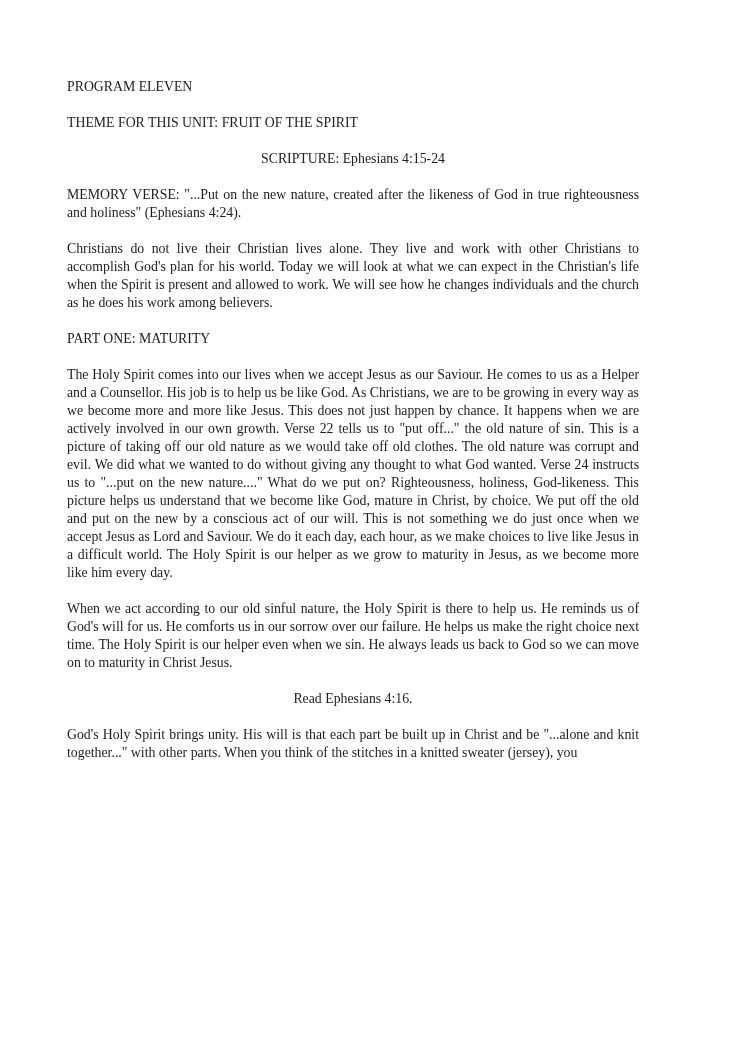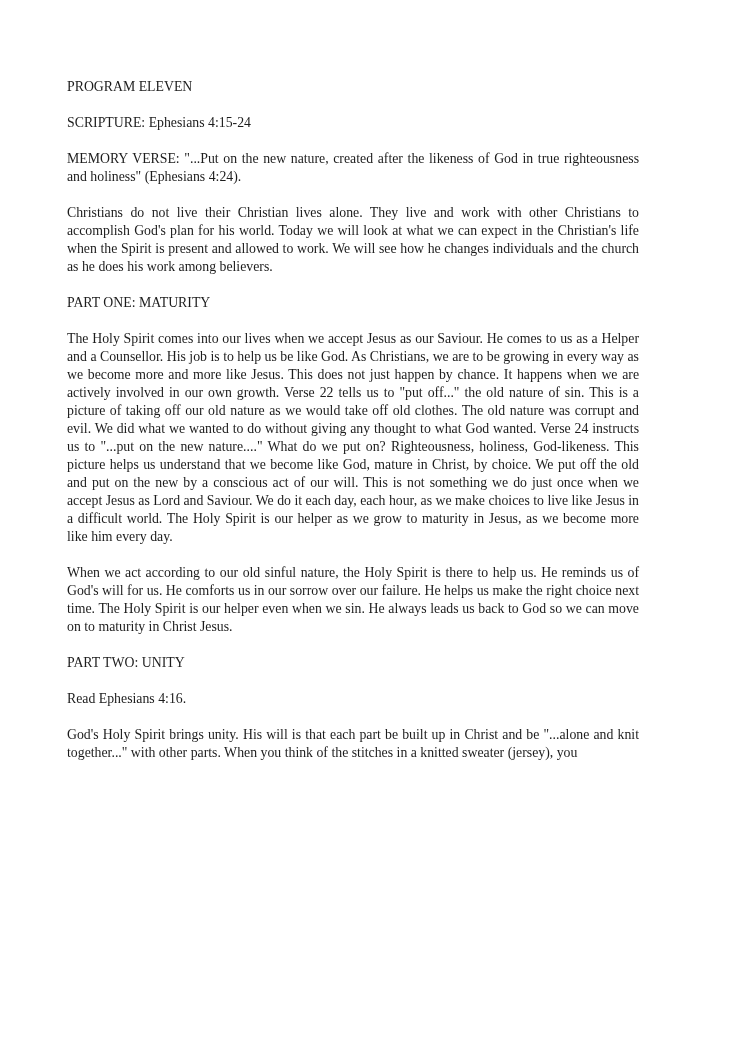--- a/index.html
+++ b/index.html
@@ -21,33 +21,33 @@
     color: #1c1c1c;
   }
   .block {
     margin: 0 0 18px 0;
     white-space: normal;
   }
   .heading {
     text-align: left;
   }
   .line {
-    text-align: left;
+    text-align: center;
   }
   .paragraph {
     text-align: justify;
   }
 </style>
 </head>
 <body>
 
 <div class="page">
   <p class="block heading">PROGRAM ELEVEN</p>
+  <p class="block heading">THEME FOR THIS UNIT: FRUIT OF THE SPIRIT</p>
   <p class="block line">SCRIPTURE: Ephesians 4:15-24</p>
   <p class="block paragraph">MEMORY VERSE: "...Put on the new nature, created after the likeness of God in true righteousness and holiness" (Ephesians 4:24).</p>
   <p class="block paragraph">Christians do not live their Christian lives alone. They live and work with other Christians to accomplish God's plan for his world. Today we will look at what we can expect in the Christian's life when the Spirit is present and allowed to work. We will see how he changes individuals and the church as he does his work among believers.</p>
   <p class="block heading">PART ONE: MATURITY</p>
   <p class="block paragraph">The Holy Spirit comes into our lives when we accept Jesus as our Saviour. He comes to us as a Helper and a Counsellor. His job is to help us be like God. As Christians, we are to be growing in every way as we become more and more like Jesus. This does not just happen by chance. It happens when we are actively involved in our own growth. Verse 22 tells us to "put off..." the old nature of sin. This is a picture of taking off our old nature as we would take off old clothes. The old nature was corrupt and evil. We did what we wanted to do without giving any thought to what God wanted. Verse 24 instructs us to "...put on the new nature...." What do we put on? Righteousness, holiness, God-likeness. This picture helps us understand that we become like God, mature in Christ, by choice. We put off the old and put on the new by a conscious act of our will. This is not something we do just once when we accept Jesus as Lord and Saviour. We do it each day, each hour, as we make choices to live like Jesus in a difficult world. The Holy Spirit is our helper as we grow to maturity in Jesus, as we become more like him every day.</p>
   <p class="block paragraph">When we act according to our old sinful nature, the Holy Spirit is there to help us. He reminds us of God's will for us. He comforts us in our sorrow over our failure. He helps us make the right choice next time. The Holy Spirit is our helper even when we sin. He always leads us back to God so we can move on to maturity in Christ Jesus.</p>
-  <p class="block heading">PART TWO: UNITY</p>
   <p class="block line">Read Ephesians 4:16.</p>
   <p class="block paragraph">God's Holy Spirit brings unity. His will is that each part be built up in Christ and be "...alone and knit together..." with other parts. When you think of the stitches in a knitted sweater (jersey), you</p>
 </div>
 
 </body></html>

